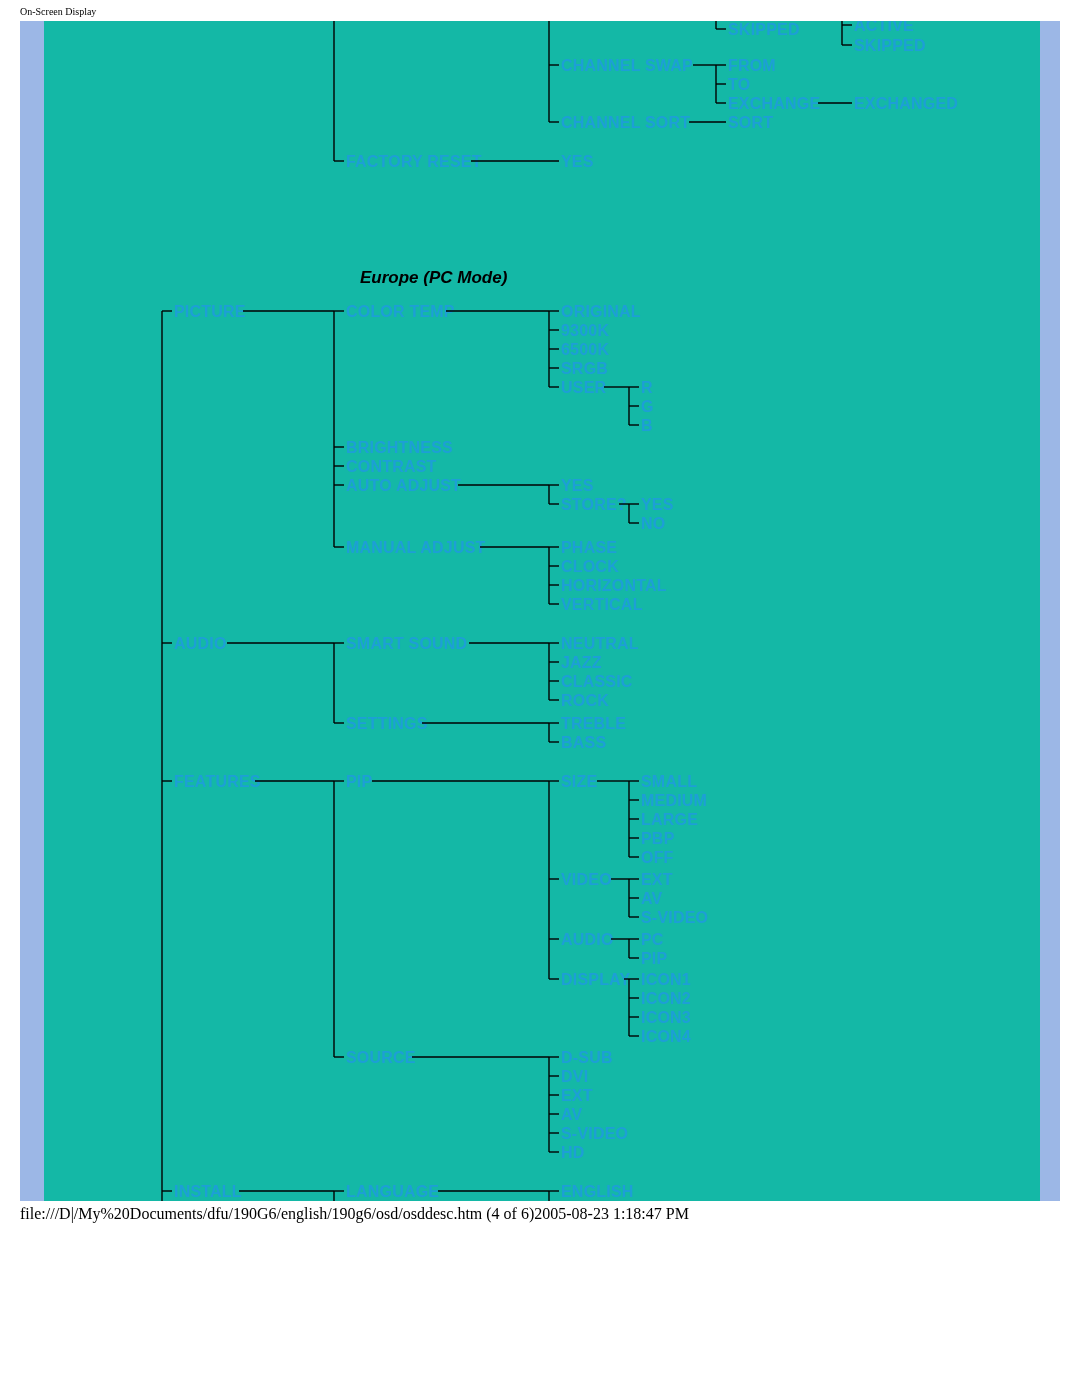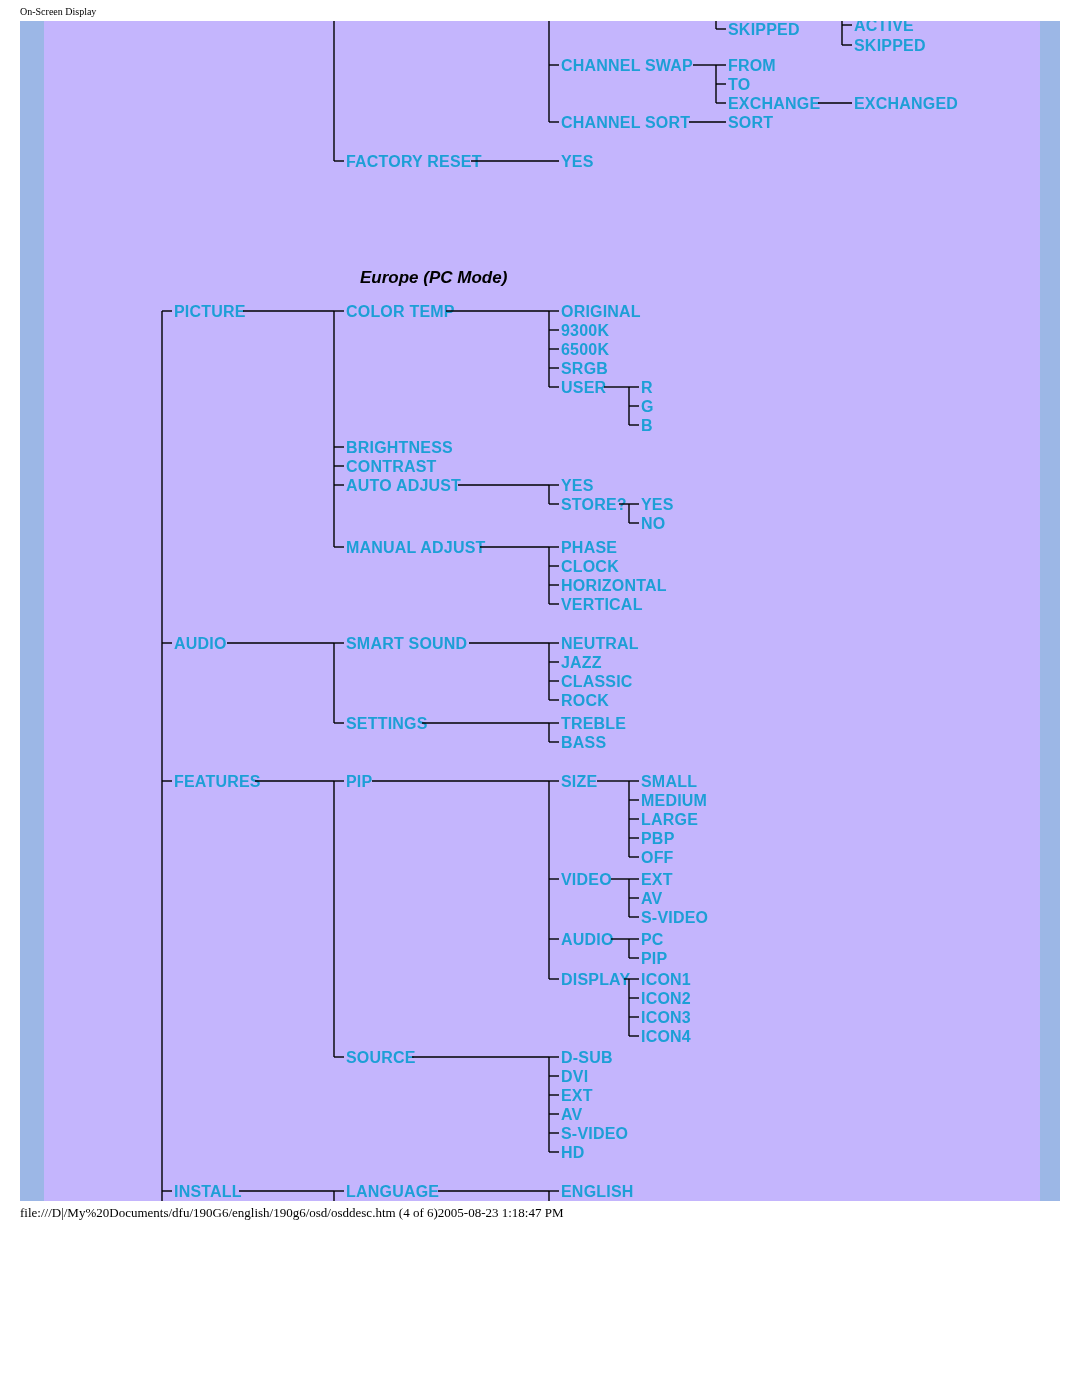--- a/index.html
+++ b/index.html
@@ -36,21 +36,21 @@
     width: 85px;
     height: 28px;
     background: #9cb7e6;
   }
   .content {
     position: relative;
     margin-left: 24px;
     margin-right: 20px;
     height: 1180px;
     overflow: hidden;
-    background: #c4b5fd;
+    background: #14b8a6;
   }
   svg.tree {
     position: absolute;
     left: 0;
     top: 0;
   }
   .lbl {
     font-family: Arial, Helvetica, sans-serif;
     font-size: 16px;
     font-weight: 700;
@@ -61,21 +61,21 @@
   .hdr {
     font-family: Arial, Helvetica, sans-serif;
     font-size: 17px;
     font-weight: 700;
     font-style: italic;
     fill: #000;
     stroke: none;
   }
   .footer {
     padding: 4px 0 0 20px;
-    font-size: 13px;
+    font-size: 16px;
   }
   line, polyline {
     stroke: #000;
     stroke-width: 1.4;
     fill: none;
   }
 </style>
 </head>
 <body>
 

